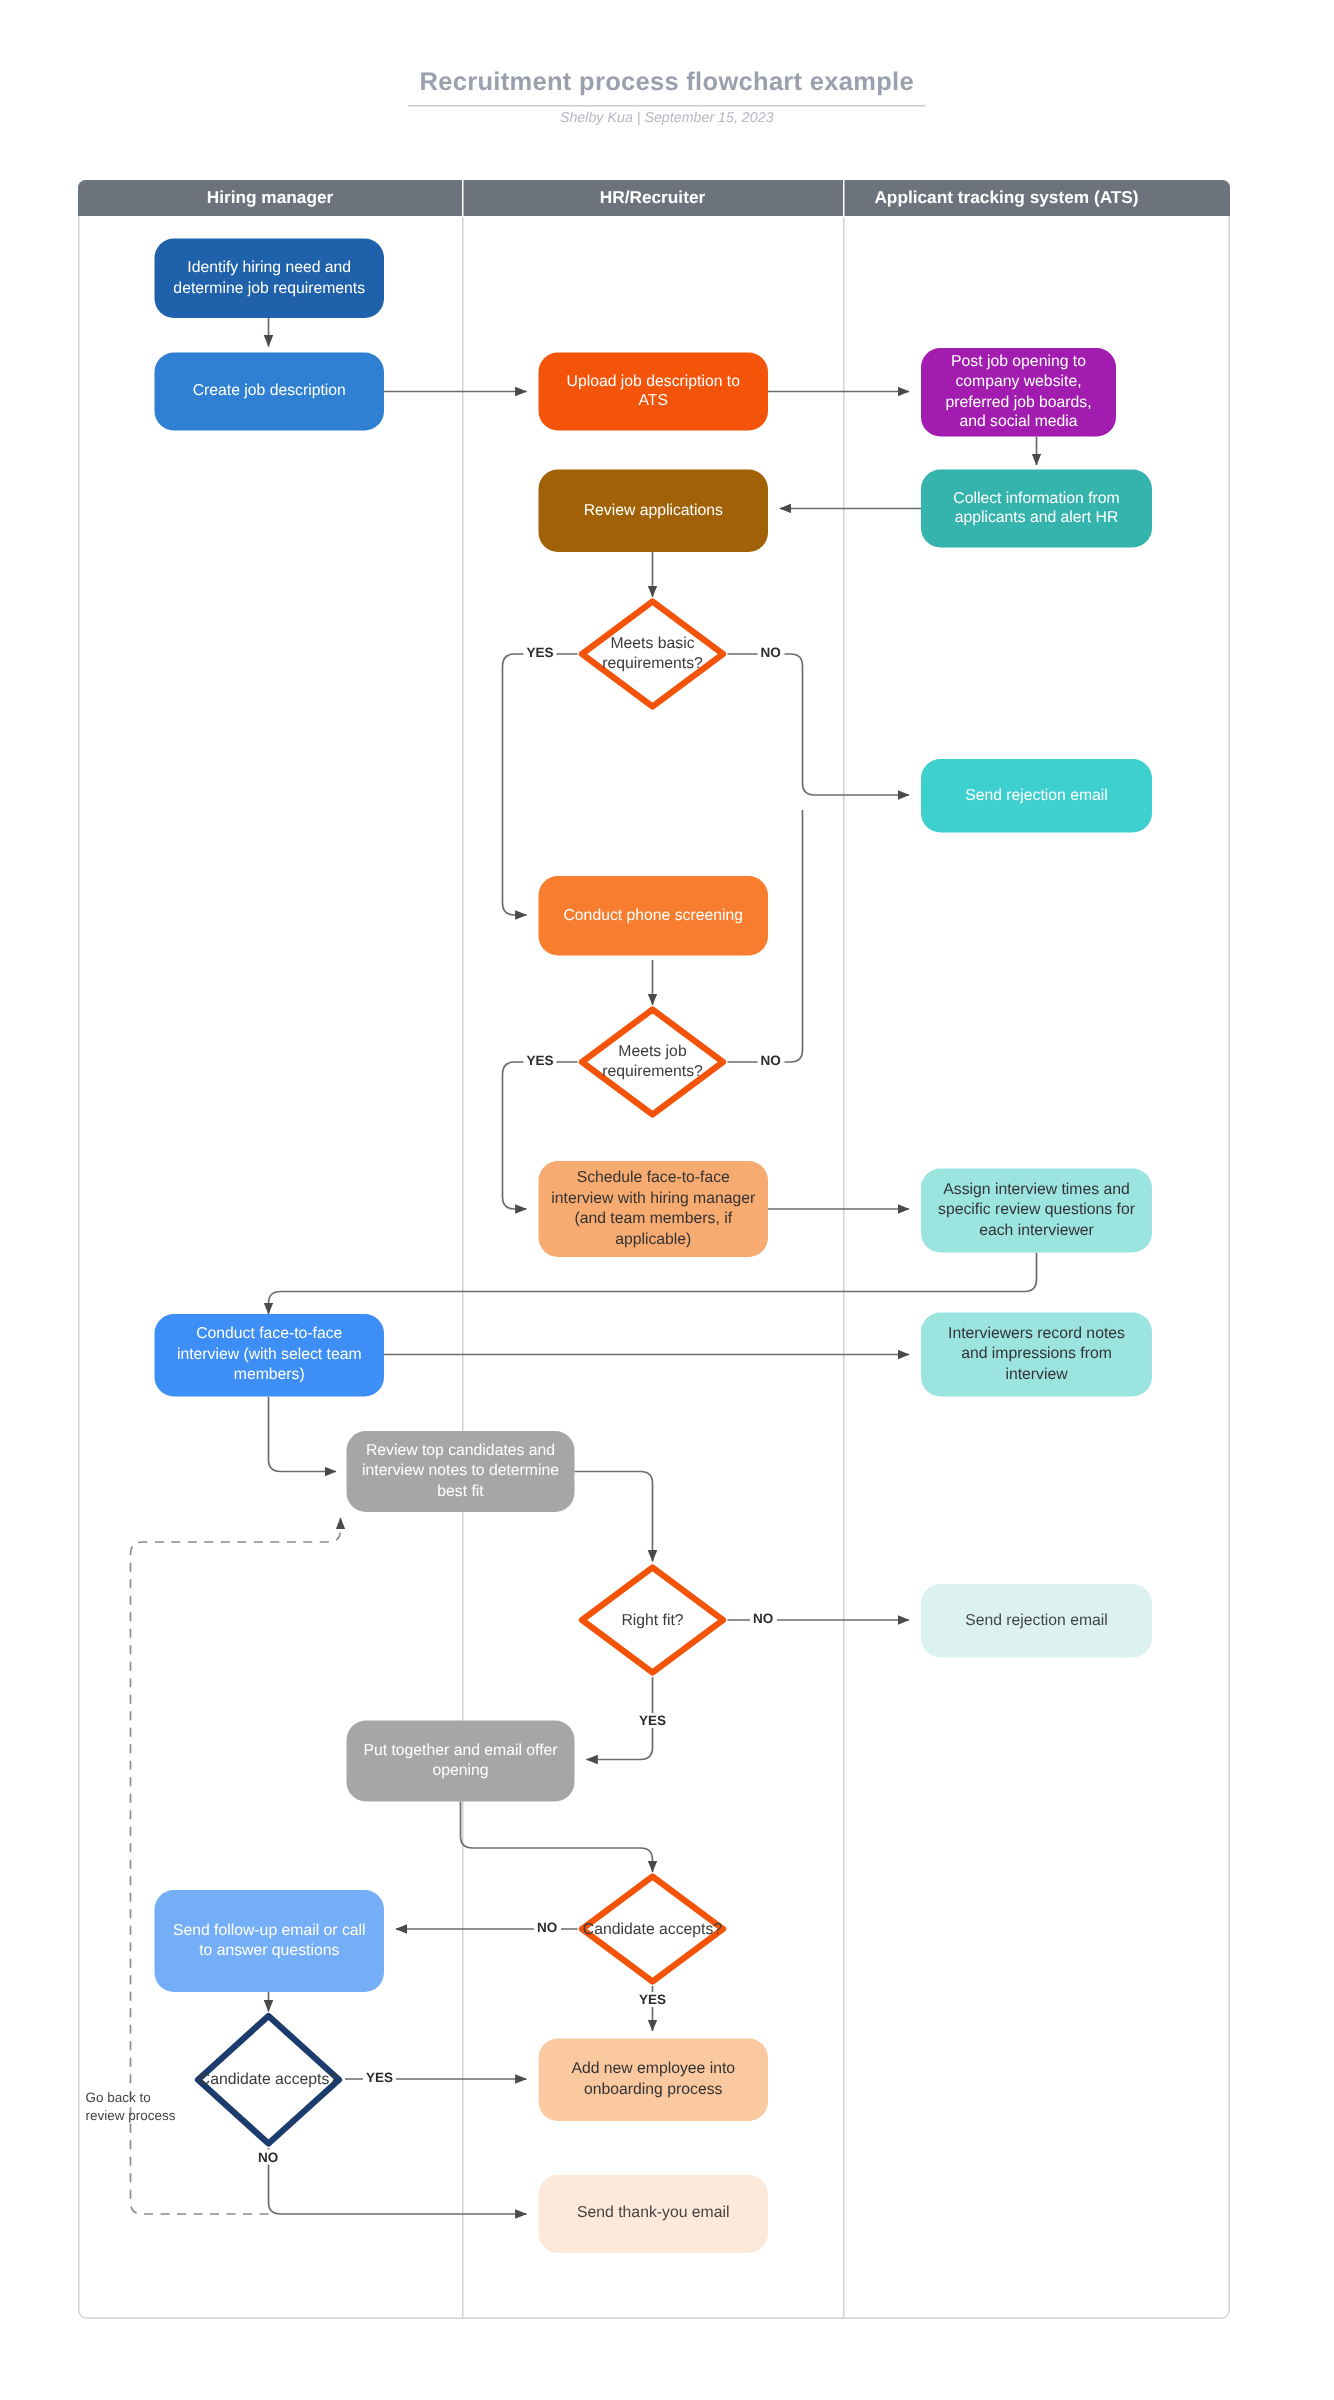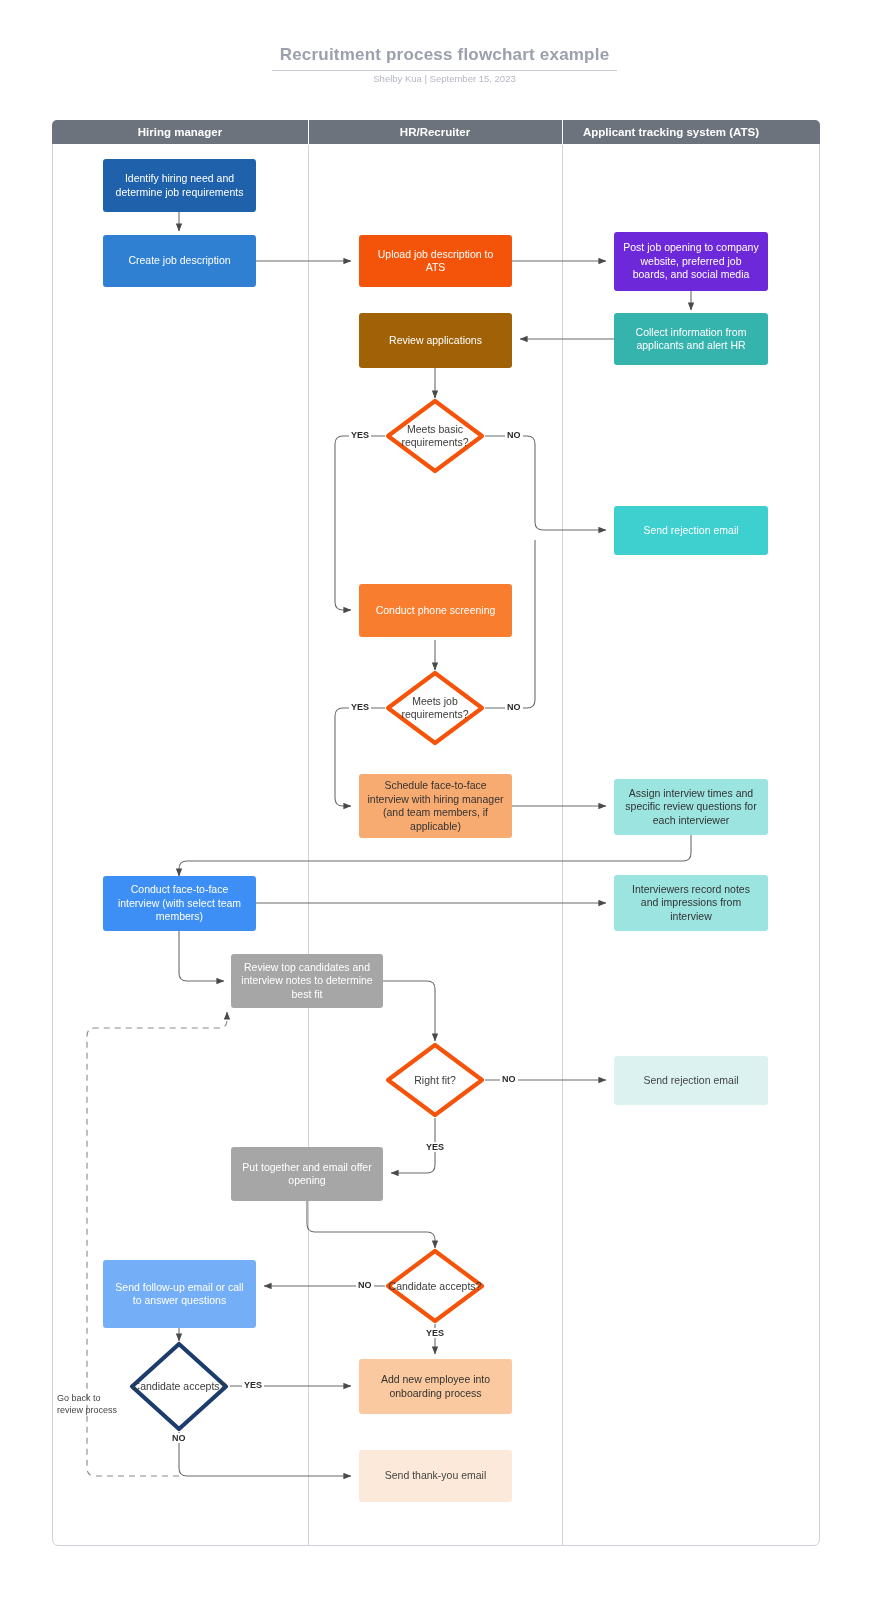--- a/index.html
+++ b/index.html
@@ -4,34 +4,34 @@
 <style>
   html,body{margin:0;padding:0;background:#ffffff;}
   body{width:889px;height:1600px;font-family:"Liberation Sans",sans-serif;position:relative;overflow:hidden;}
   #stage{position:absolute;left:0;top:0;width:889px;height:1600px;}
 
   
   .title{position:absolute;left:0;top:45px;width:889px;text-align:center;
          font-size:17px;color:#9ba0ae;font-weight:700;letter-spacing:.2px;}
   .title-rule{position:absolute;left:272px;top:70px;width:345px;height:1px;background:#c9ccd4;}
   .byline{position:absolute;left:0;top:73px;width:889px;text-align:center;
-          font-size:9.5px;color:#b4b8c2;}
+          font-size:9.5px;color:#b4b8c2;font-style:italic;}
 
   
   .frame{position:absolute;left:52px;top:120px;width:768px;height:1426px;
          border:1px solid #cfd2d8;border-radius:6px;box-sizing:border-box;background:#fff;}
   .lane-div{position:absolute;width:1px;background:#cfd2d8;top:145px;height:1400px;}
   .hdrbar{position:absolute;left:52px;top:120px;width:768px;height:24px;
           background:#6d737d;border-radius:5px 5px 0 0;}
   .hdr{position:absolute;top:120px;height:24px;line-height:24px;text-align:center;
        color:#fff;font-size:11.5px;font-weight:700;}
   .hdr-sep{position:absolute;top:120px;width:1px;height:24px;background:#ffffff;}
 
   
-  .node{position:absolute;border-radius:3px;display:flex;align-items:center;
+  .node{position:absolute;border-radius:13px;display:flex;align-items:center;
         justify-content:center;text-align:center;box-sizing:border-box;
         font-size:10.5px;line-height:13.5px;padding:4px 8px;}
   .node span{display:block;width:100%;}
 
   
   .dia{position:absolute;}
   .dia .shape{position:absolute;left:0;top:0;width:100%;height:100%;}
   .dia .dtext{position:absolute;left:0;top:0;width:100%;height:100%;
               display:flex;align-items:center;justify-content:center;text-align:center;
               font-size:10.5px;line-height:13px;color:#3b3b3b;}
@@ -129,21 +129,21 @@
     </div>
 
   <div class="node" style="left:103px;top:235px;width:153px;height:52px;background:#2f80d2;color:#fff">
     <span>Create job description</span>
     </div>
 
   <div class="node" style="left:359px;top:235px;width:153px;height:52px;background:#f4530a;color:#fff">
     <span>Upload job description to ATS</span>
     </div>
 
-  <div class="node" style="left:614px;top:232px;width:154px;height:59px;background:#6d28d9;color:#fff">
+  <div class="node" style="left:614px;top:232px;width:130px;height:59px;background:#a21caf;color:#fff">
     <span>Post job opening to company website, preferred job boards, and social media</span>
     </div>
 
   <div class="node" style="left:614px;top:313px;width:154px;height:52px;background:#35b3ad;color:#fff">
     <span>Collect information from applicants and alert HR</span>
     </div>
 
   <div class="node" style="left:359px;top:313px;width:153px;height:55px;background:#a16207;color:#fff">
     <span>Review applications</span>
     </div>

